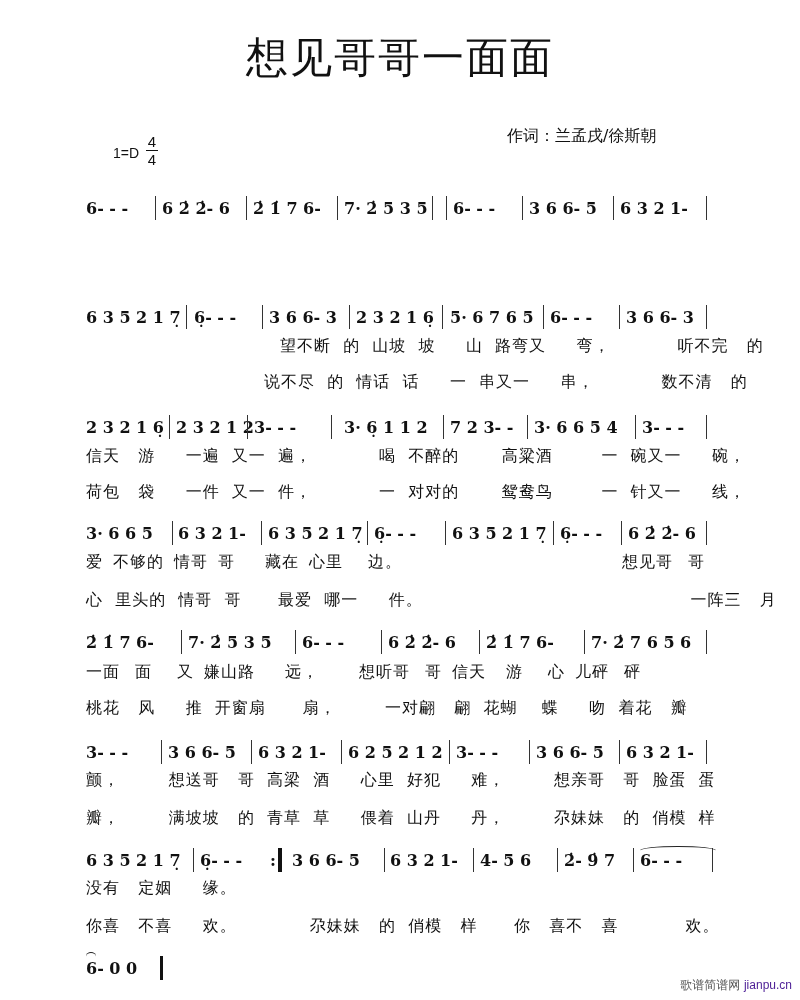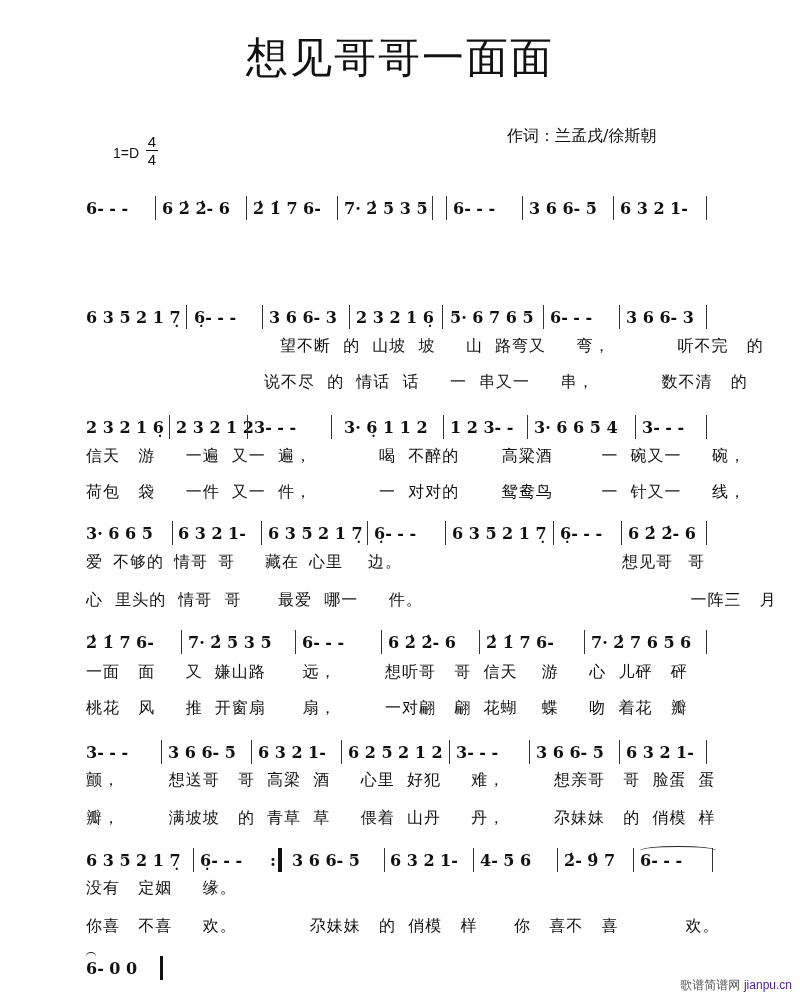--- a/index.html
+++ b/index.html
@@ -69,21 +69,21 @@
       <span class="bar" style="left: 356px;"></span>
       <span class="bar" style="left: 457px;"></span>
       <span class="bar" style="left: 533px;"></span>
       <span class="bar" style="left: 620px;"></span>
     </div>
     <div class="row notes" style="top: 417px; width: 640px;">
       <span class="measure" style="left: 0px;">2 3 2 1 6̣</span>
       <span class="measure" style="left: 90px;">2 3 2 1 2</span>
       <span class="measure" style="left: 168px;">3- - -</span>
       <span class="measure" style="left: 258px;">3· 6̣ 1 1 2</span>
-      <span class="measure" style="left: 364px;">1 2 3- -</span>
+      <span class="measure" style="left: 364px;">7 2 3- -</span>
       <span class="measure" style="left: 448px;">3· 6 6 5 4</span>
       <span class="measure" style="left: 556px;">3- - -</span>
       <span class="bar" style="left: 83px;"></span>
       <span class="bar" style="left: 161px;"></span>
       <span class="bar" style="left: 245px;"></span>
       <span class="bar" style="left: 357px;"></span>
       <span class="bar" style="left: 441px;"></span>
       <span class="bar" style="left: 549px;"></span>
       <span class="bar" style="left: 620px;"></span>
     </div>
@@ -155,21 +155,21 @@
       <span class="bar end" style="left: 74px;"></span>
     </div>
   </div>
 <div id="lyrics">
     <div class="lyr" style="top: 336px; left: 264px; white-space: pre; margin-left: 16px;">望不断  的  山坡  坡     山  路弯又     弯，           听不完   的</div>
     <div class="lyr" style="top: 372px; left: 264px; white-space: pre;">说不尽  的  情话  话     一  串又一     串，           数不清   的</div>
     <div class="lyr" style="top: 446px; left: 86px; white-space: pre;">信天   游     一遍  又一  遍，           喝  不醉的       高粱酒        一  碗又一     碗，</div>
     <div class="lyr" style="top: 482px; left: 86px; white-space: pre;">荷包   袋     一件  又一  件，           一  对对的       鸳鸯鸟        一  针又一     线，</div>
     <div class="lyr" style="top: 552px; left: 86px; white-space: pre; font-family: Liberation Serif, serif;">爱  不够的  情哥  哥      藏在  心里     边。                                            想见哥   哥</div>
     <div class="lyr" style="top: 590px; left: 86px; white-space: pre; text-align: right;">心  里头的  情哥  哥      最爱  哪一     件。                                            一阵三   月</div>
-    <div class="lyr" style="top: 662px; left: 86px; white-space: pre;">一面   面     又  嫌山路      远，        想听哥   哥  信天    游     心  儿砰   砰</div>
+    <div class="lyr" style="top: 662px; left: 86px; white-space: pre; font-family: Liberation Serif, serif;">一面   面     又  嫌山路      远，        想听哥   哥  信天    游     心  儿砰   砰</div>
     <div class="lyr" style="top: 698px; left: 86px; white-space: pre;">桃花   风     推  开窗扇      扇，        一对翩   翩  花蝴    蝶     吻  着花   瓣</div>
     <div class="lyr" style="top: 770px; left: 86px; white-space: pre;">颤，        想送哥   哥  高梁  酒     心里  好犯     难，        想亲哥   哥  脸蛋  蛋</div>
     <div class="lyr" style="top: 808px; left: 86px; white-space: pre;">瓣，        满坡坡   的  青草  草     偎着  山丹     丹，        尕妹妹   的  俏模  样</div>
     <div class="lyr" style="top: 878px; left: 86px; white-space: pre;">没有   定姻     缘。</div>
     <div class="lyr" style="top: 916px; left: 86px; white-space: pre;">你喜   不喜     欢。            尕妹妹   的  俏模   样      你   喜不   喜           欢。</div>
   </div>
 
 <div class="slur" style="left:640px; top:846px; width:76px;"></div>
 <div class="slur" style="left:86px; top:952px; width:10px;"></div>
 

